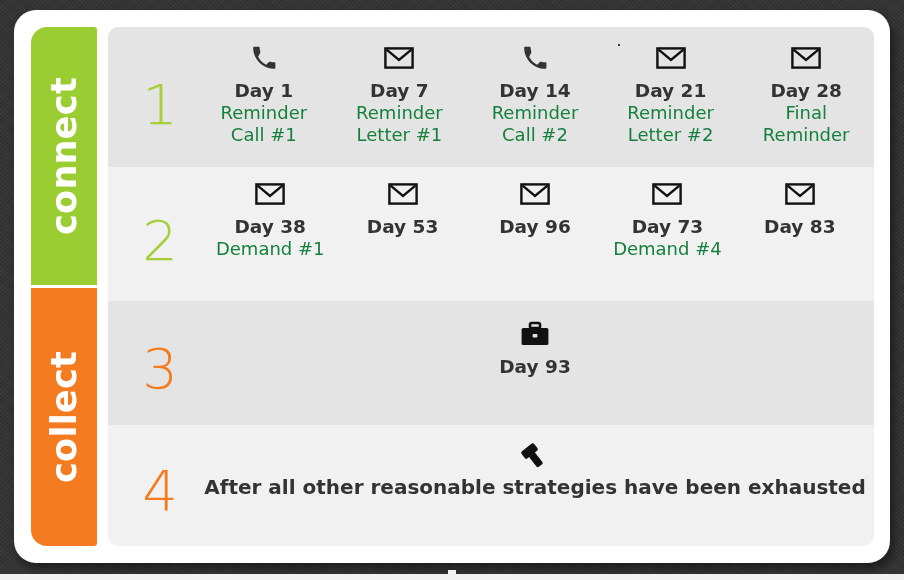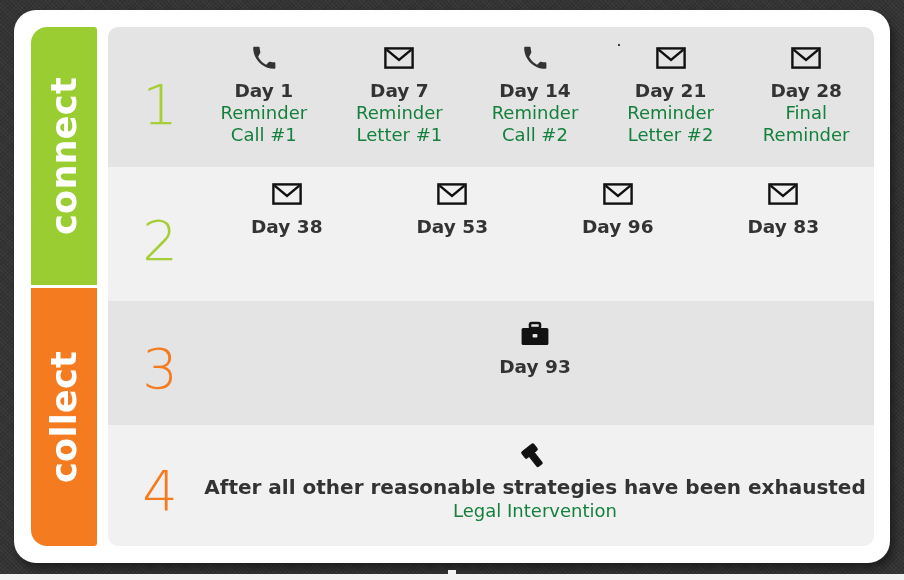--- a/index.html
+++ b/index.html
@@ -263,20 +263,21 @@
       <div class="cells">
 
         <div class="cell">
           <span class="icon">
             <svg width="30" height="26" viewBox="0 0 30 24">
                 <rect x="1.4" y="2.4" width="27.2" height="19.2" fill="none" stroke="#111111" stroke-width="2.4"></rect>
                 <path d="M2.6 3.6 L15 14 L27.4 3.6" fill="none" stroke="#111111" stroke-width="2.4"></path>
               </svg>
           </span>
           <div class="cell-title">Day 38</div>
+          <div class="cell-sub">Demand #1</div>
         </div>
 
         <div class="cell">
           <span class="icon">
             <svg width="30" height="26" viewBox="0 0 30 24">
                 <rect x="1.4" y="2.4" width="27.2" height="19.2" fill="none" stroke="#111111" stroke-width="2.4"></rect>
                 <path d="M2.6 3.6 L15 14 L27.4 3.6" fill="none" stroke="#111111" stroke-width="2.4"></path>
               </svg>
           </span>
           <div class="cell-title">Day 53</div>
@@ -285,20 +286,30 @@
         <div class="cell">
           <span class="icon">
             <svg width="30" height="26" viewBox="0 0 30 24">
                 <rect x="1.4" y="2.4" width="27.2" height="19.2" fill="none" stroke="#111111" stroke-width="2.4"></rect>
                 <path d="M2.6 3.6 L15 14 L27.4 3.6" fill="none" stroke="#111111" stroke-width="2.4"></path>
               </svg>
           </span>
           <div class="cell-title">Day 96</div>
         </div>
 
+        <div class="cell">
+          <span class="icon">
+            <svg width="30" height="26" viewBox="0 0 30 24">
+                <rect x="1.4" y="2.4" width="27.2" height="19.2" fill="none" stroke="#111111" stroke-width="2.4"></rect>
+                <path d="M2.6 3.6 L15 14 L27.4 3.6" fill="none" stroke="#111111" stroke-width="2.4"></path>
+              </svg>
+          </span>
+          <div class="cell-title">Day 73</div>
+          <div class="cell-sub">Demand #4</div>
+        </div>
 
         <div class="cell">
           <span class="icon">
             <svg width="30" height="26" viewBox="0 0 30 24">
                 <rect x="1.4" y="2.4" width="27.2" height="19.2" fill="none" stroke="#111111" stroke-width="2.4"></rect>
                 <path d="M2.6 3.6 L15 14 L27.4 3.6" fill="none" stroke="#111111" stroke-width="2.4"></path>
               </svg>
           </span>
           <div class="cell-title">Day 83</div>
         </div>
@@ -328,21 +339,20 @@
         <div class="cell cell-wide">
           <span class="icon">
             <svg width="34" height="30" viewBox="0 0 34 30">
               <g fill="#111111" stroke="#111111" stroke-width="1">
                 <rect x="4" y="6" width="15" height="8" rx="1.5" transform="rotate(-38 11.5 10)"></rect>
                 <rect x="14" y="10" width="6.5" height="16" rx="1.2" transform="rotate(-38 17 18)"></rect>
               </g>
             </svg>
           </span>
           <div class="cell-title">After all other reasonable strategies have been exhausted</div>
-          <div class="cell-sub">Legal Intervention</div>
         </div>
       </div>
     </div>
 
   </div>
 </div>
 
 <div class="artifact-dot" style="left:618px; top:44px;"></div>
 <div id="artifact-bottom-strip"></div>
 <div id="artifact-bottom-square"></div>

